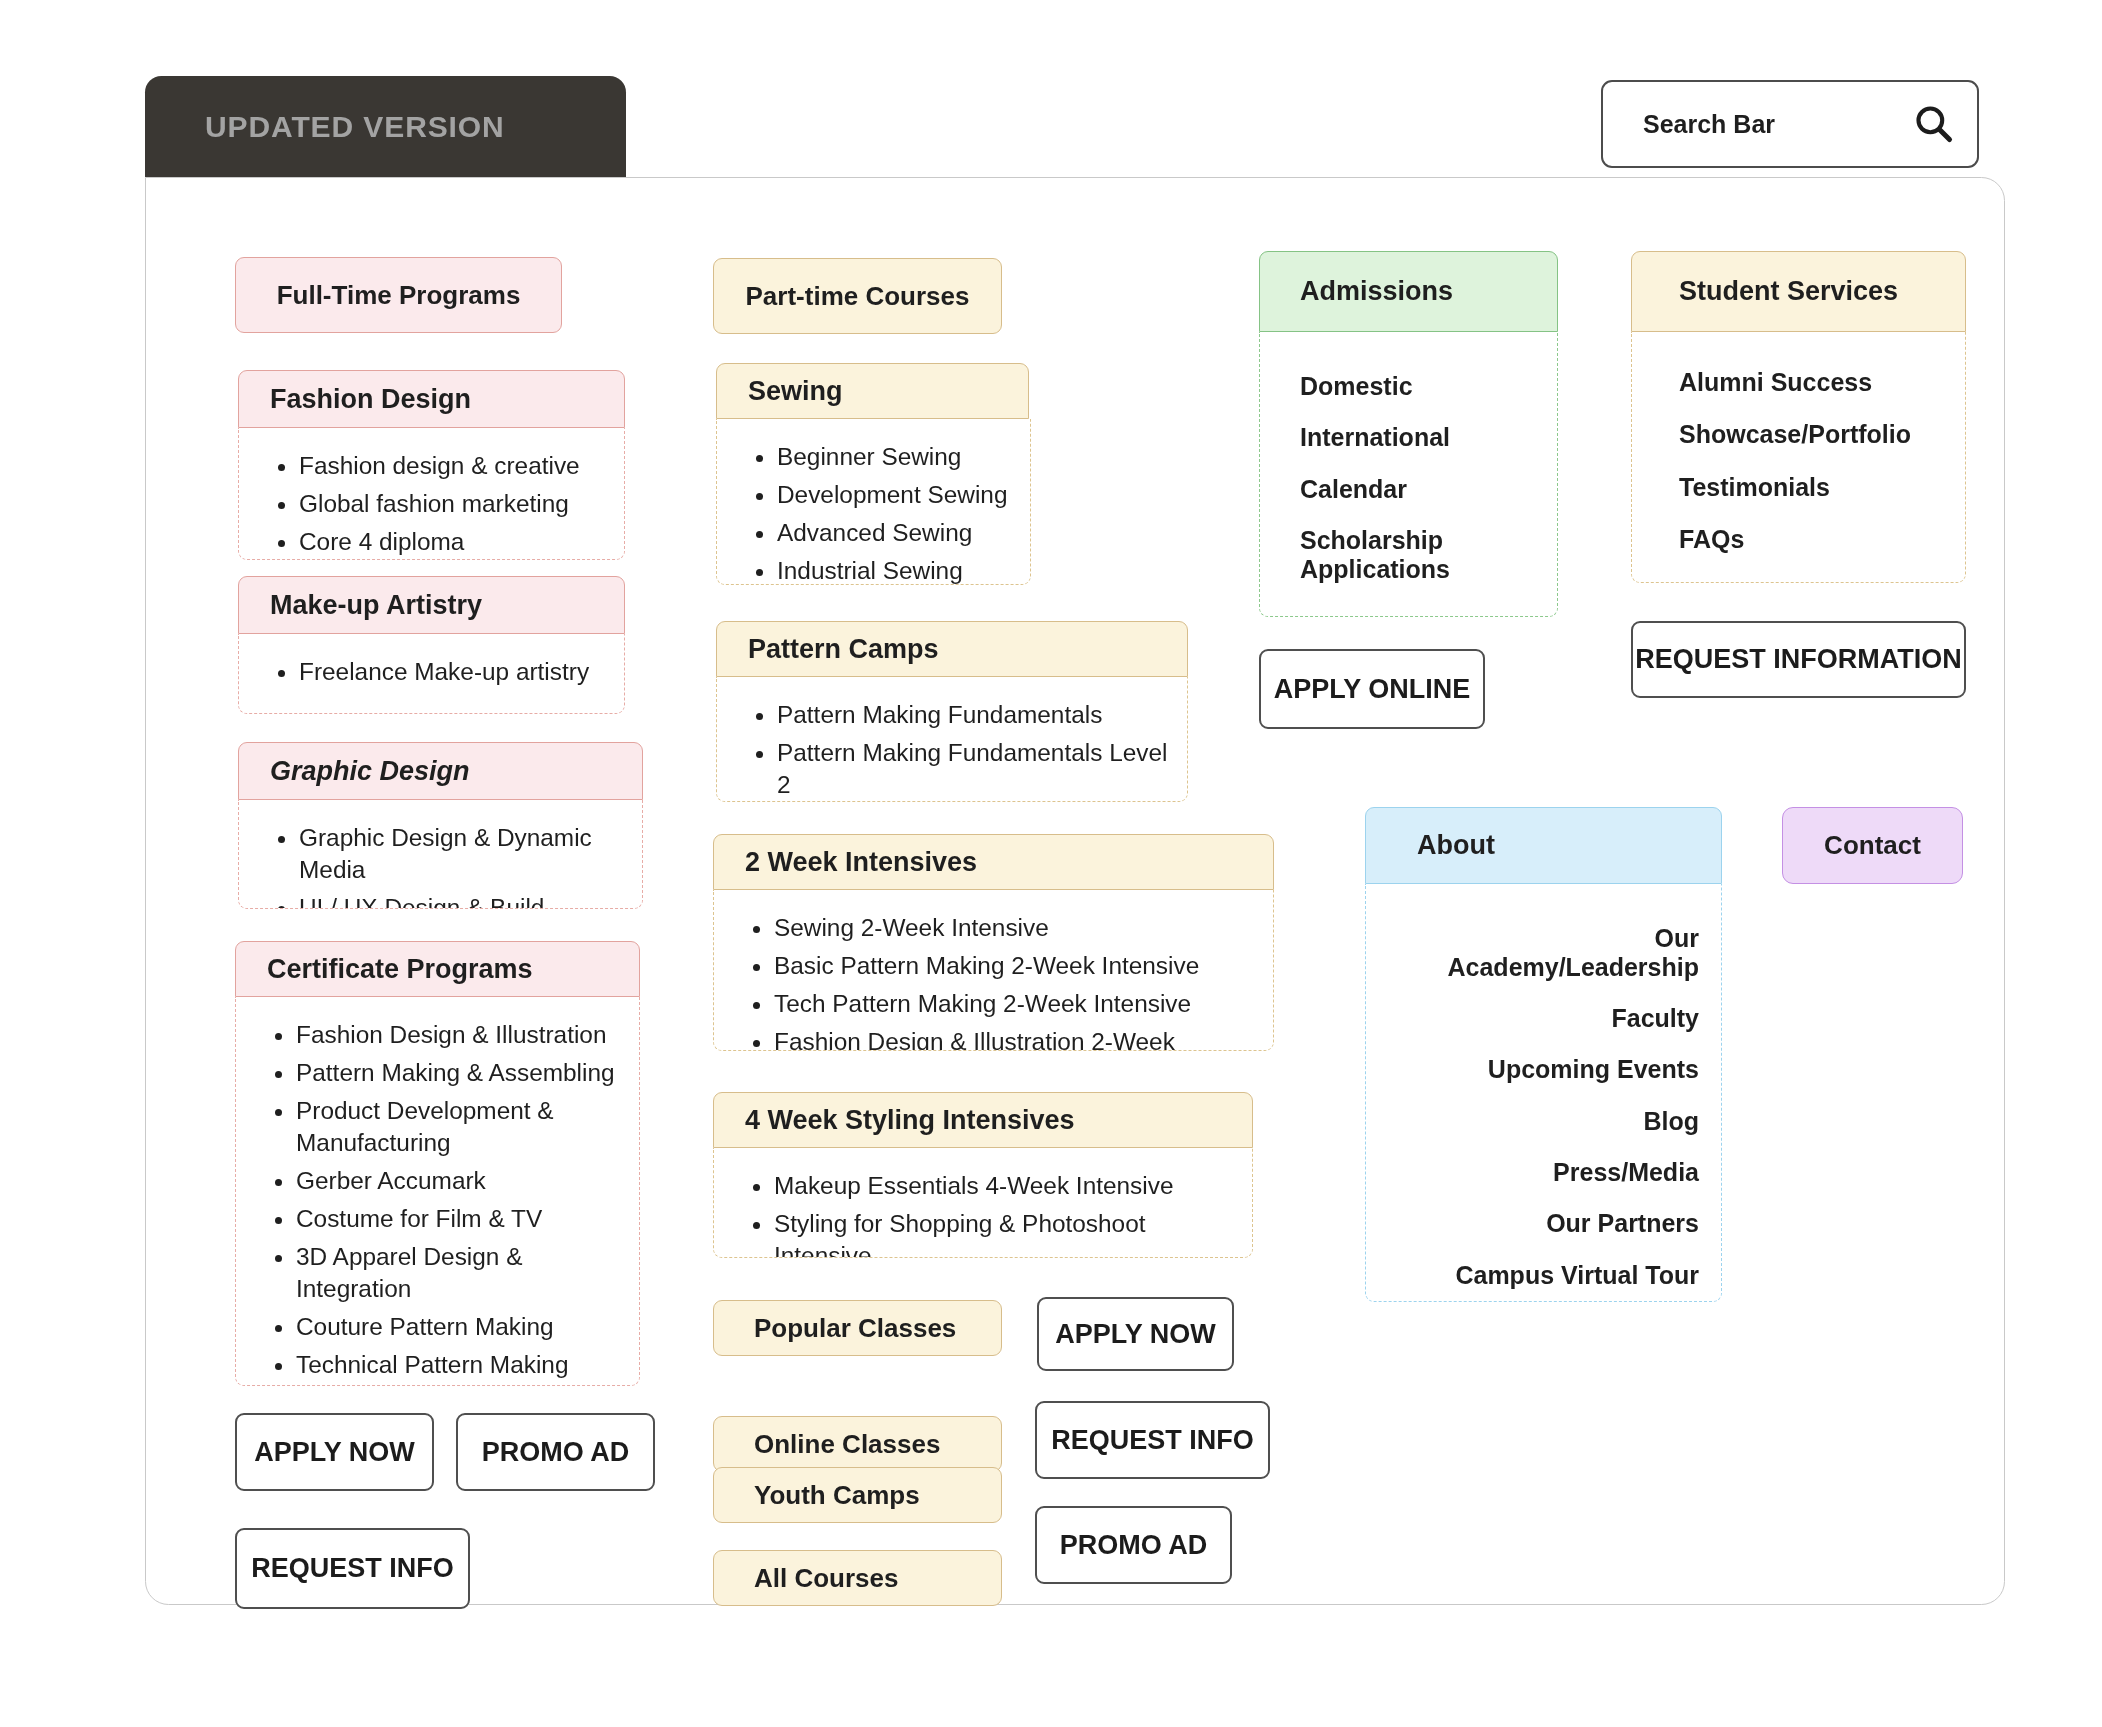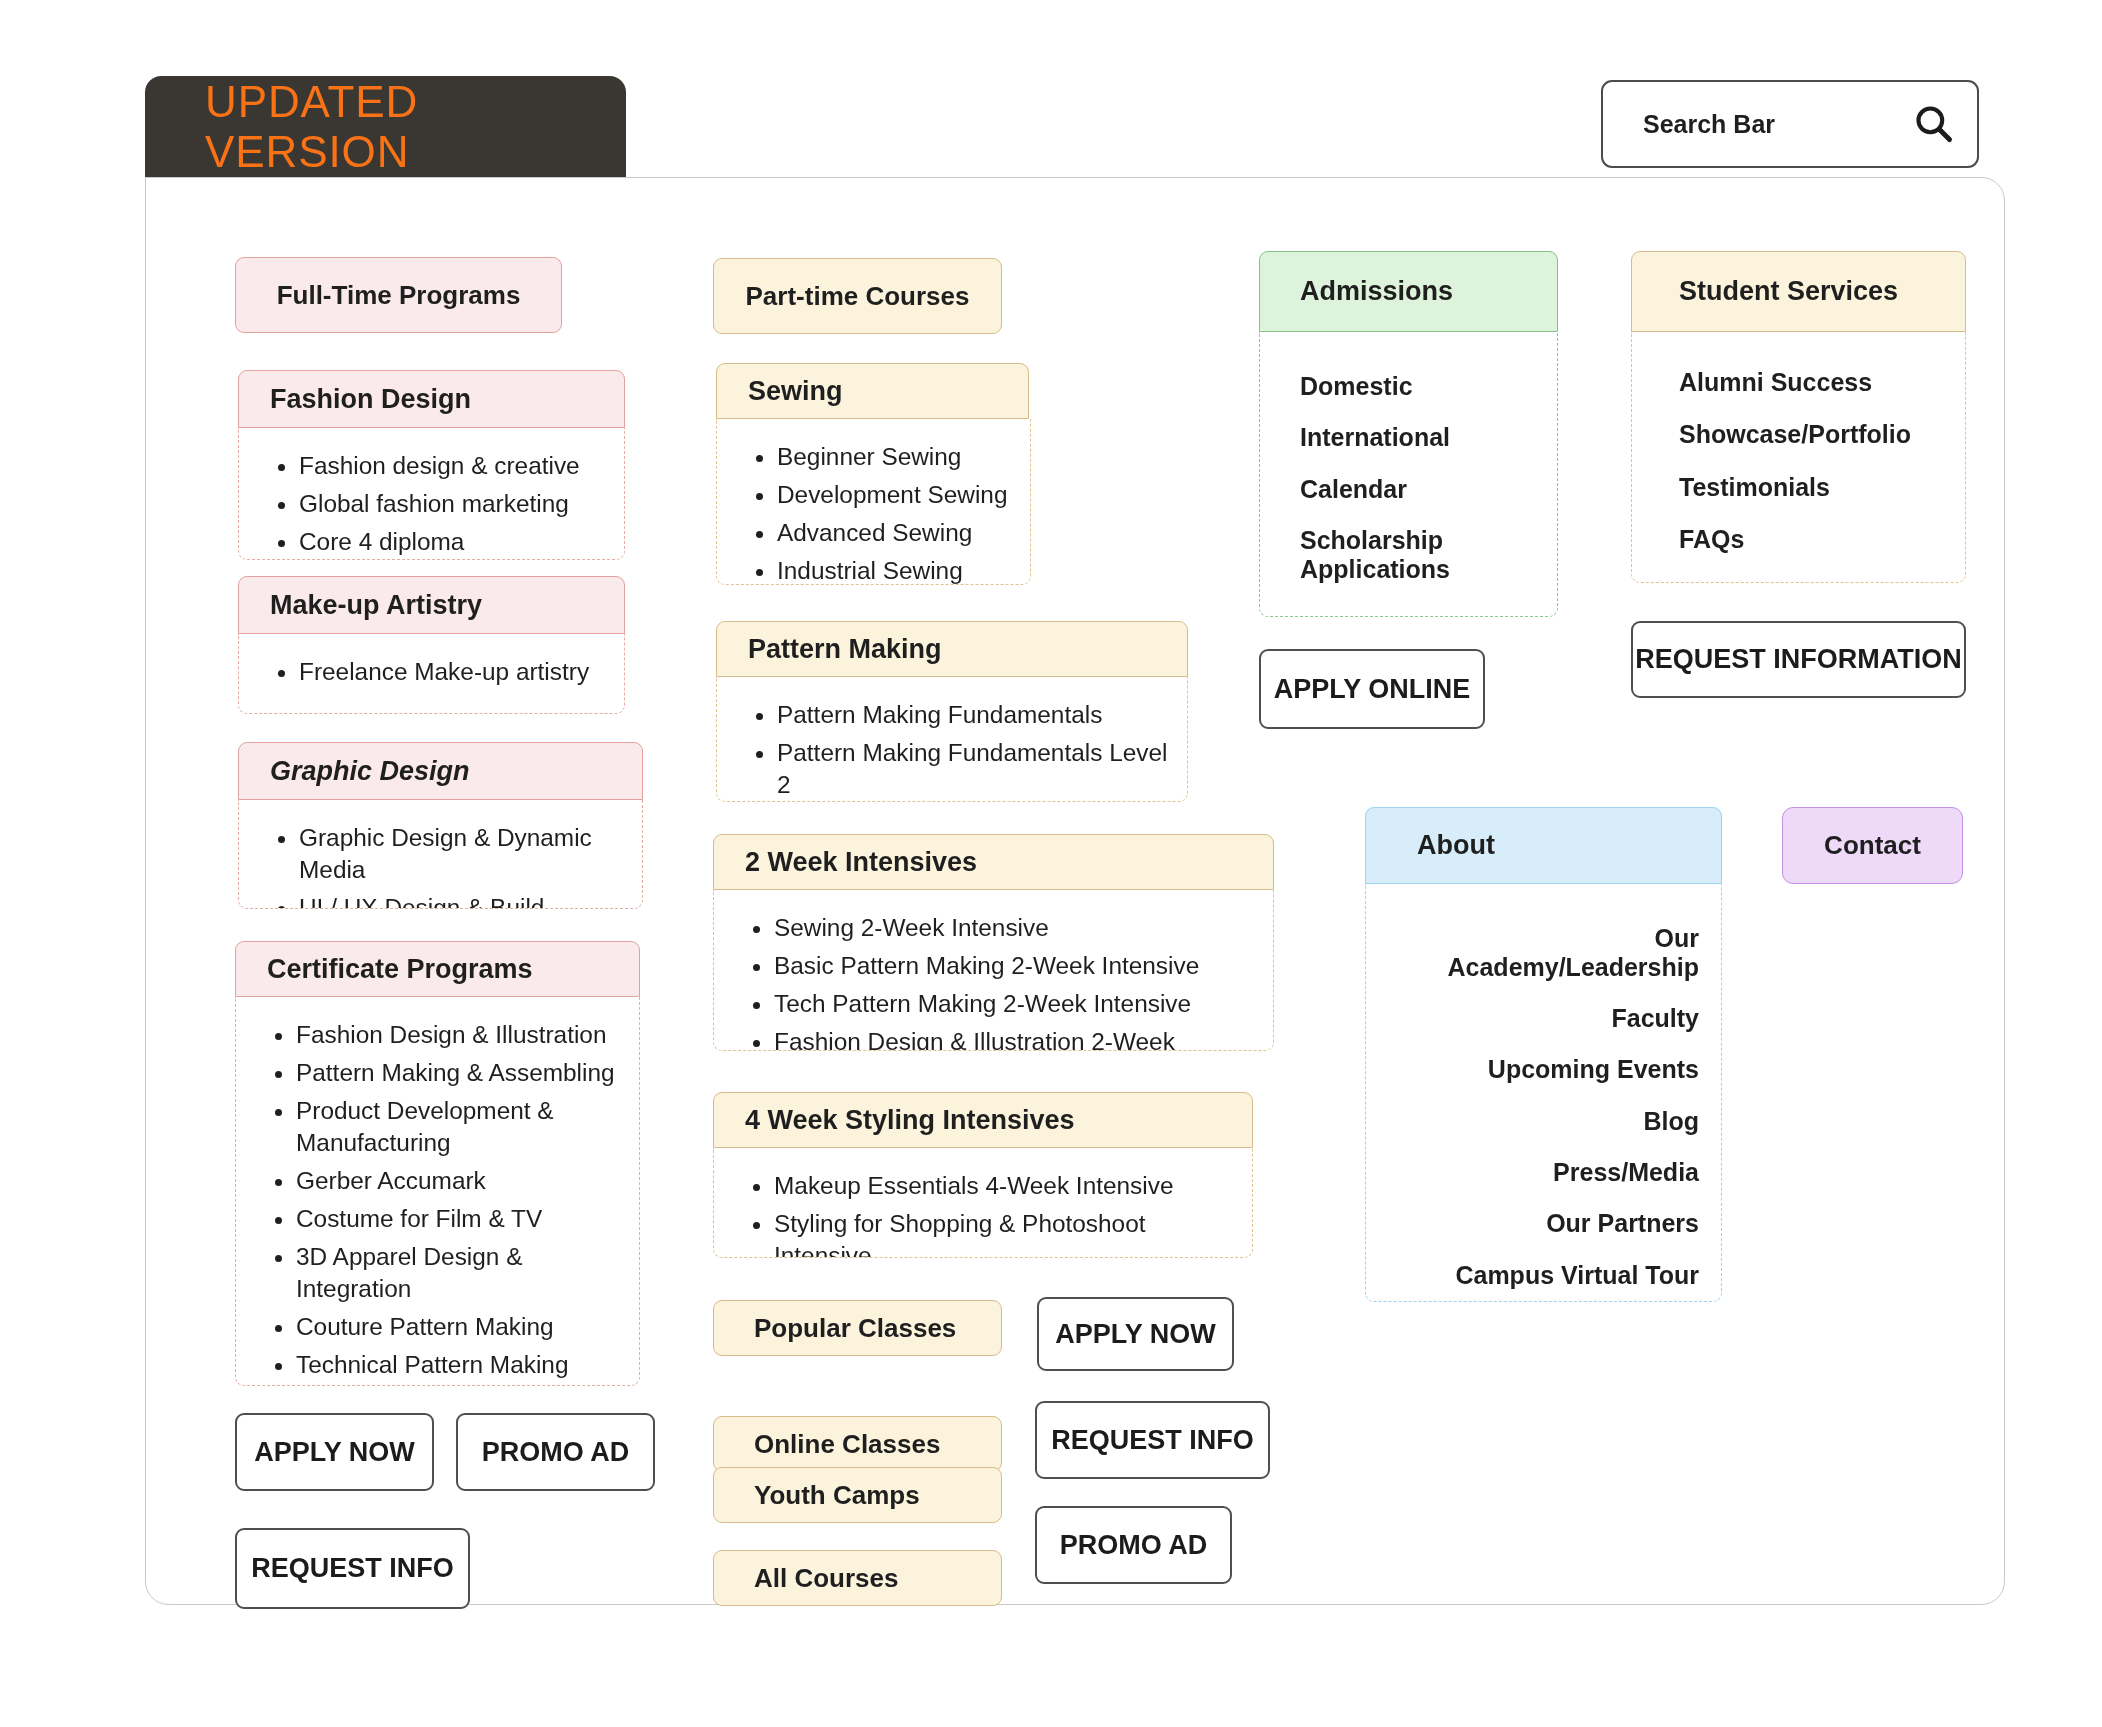--- a/index.html
+++ b/index.html
@@ -9,21 +9,21 @@
     font-family:"Liberation Sans", sans-serif; color:#1f1f1f; position:relative;
   }
   .abs { position:absolute; }
 
   
   .tab {
     position:absolute; left:145px; top:76px; width:481px; height:101px;
     background:#3a3733; border-radius:16.3px 16.3px 0 0;
     display:flex; align-items:center; padding-left:60px;
   }
-  .tab span { color:#f97316; font-size:44px; font-weight:400; letter-spacing:0.9px; }
+  .tab span { color:#a3a3a3; font-size:30px; font-weight:700; letter-spacing:0.9px; }
 
   
   .search {
     position:absolute; left:1601px; top:80px; width:378px; height:88px;
     border:2.7px solid #4c4c4c; border-radius:11px; background:#fff;
     display:flex; align-items:center; padding:0 22px 0 38px;
   }
   .search input {
     flex:1; border:none; outline:none; background:transparent;
     font-family:"Liberation Sans", sans-serif; font-size:25px; font-weight:700; color:#1f1f1f;
@@ -143,21 +143,21 @@
     <div class="hdr creamF" style="height:56px;">Sewing</div>
     <ul class="body tanD" style="height:166px; width:315px;">
       <li>Beginner Sewing</li>
       <li>Development Sewing</li>
       <li>Advanced Sewing</li>
       <li>Industrial Sewing</li>
     </ul>
   </div>
 
   <div class="abs" style="left:570px; top:443px; width:472px;">
-    <div class="hdr creamF" style="height:56px;">Pattern Making</div>
+    <div class="hdr creamF" style="height:56px;">Pattern Camps</div>
     <ul class="body tanD" style="height:125px;">
       <li>Pattern Making Fundamentals</li>
       <li>Pattern Making Fundamentals Level 2</li>
 
     </ul>
   </div>
 
   <div class="abs" style="left:567px; top:656px; width:561px;">
     <div class="hdr creamF" style="height:56px;">2 Week Intensives</div>
     <ul class="body tanD" style="height:161px;">

